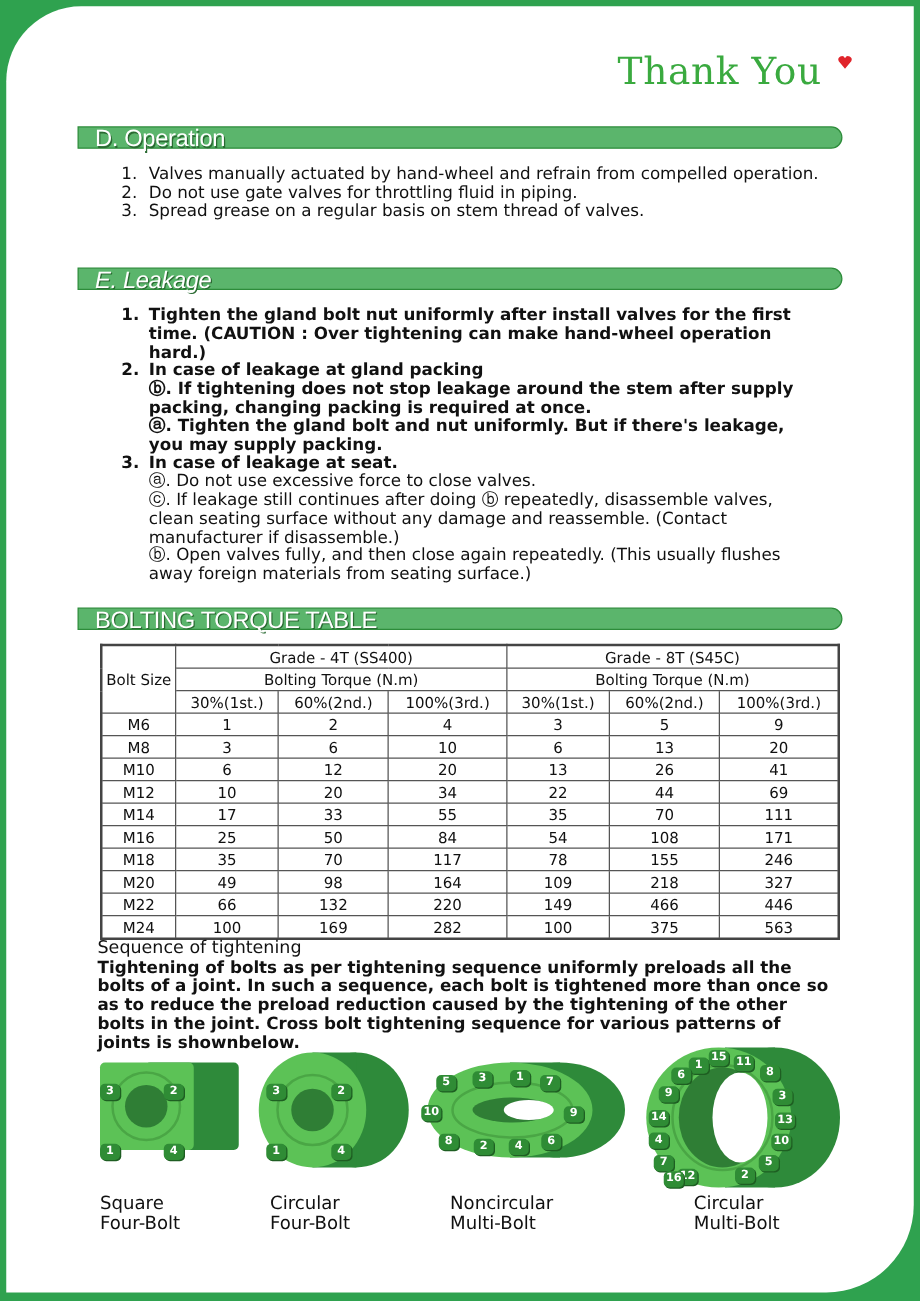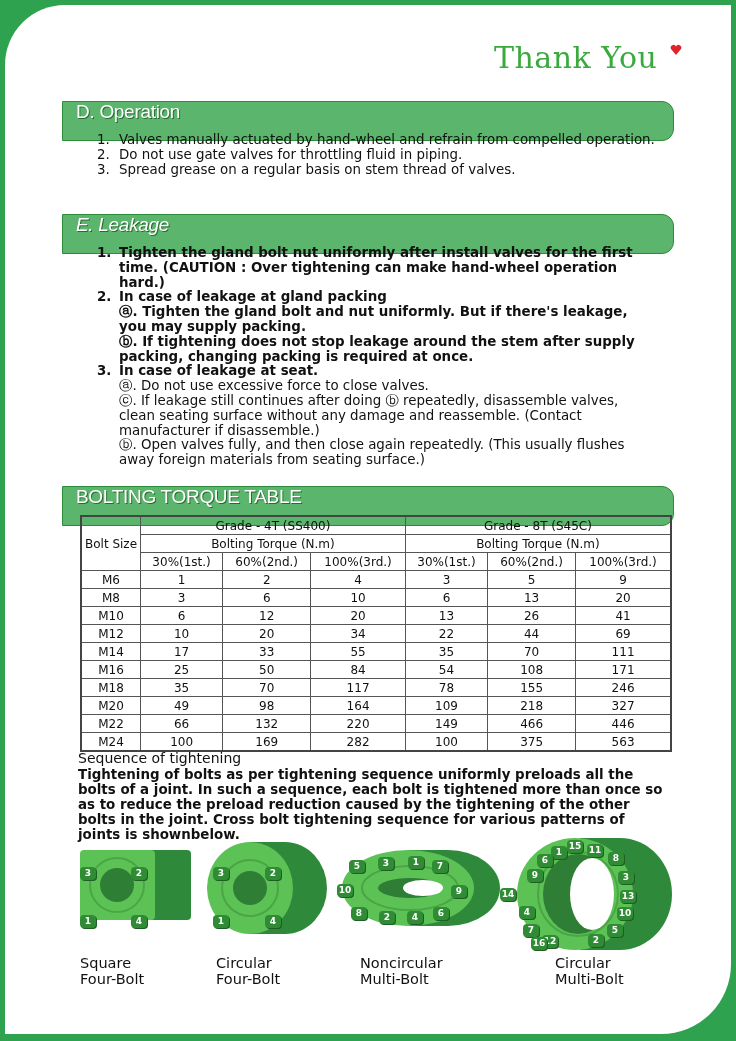--- a/index.html
+++ b/index.html
@@ -1,20 +1,20 @@
 <!DOCTYPE html>
 <html><head>
 <meta charset="utf-8">
 <style>
   html,body{margin:0;padding:0;}
   body{width:736px;height:1041px;position:relative;overflow:hidden;background:#2fa24f;font-family:"DejaVu Sans","Liberation Sans",sans-serif;color:#111;}
   .page{position:absolute;left:5px;top:5px;width:726px;height:1029px;background:#fff;border-top-left-radius:60px;border-bottom-right-radius:70px;}
   .thanks{position:absolute;left:494px;top:40px;font-family:"DejaVu Serif","Liberation Serif",serif;font-size:30px;color:#3aaa3f;letter-spacing:0.5px;}
   .heart{position:absolute;left:670px;top:44px;width:12px;height:12px;}
-  .bar{position:absolute;left:62px;width:612px;height:40px;background:#5bb56c;border:1px solid #2d8c3a;border-radius:0 12px 12px 0;box-sizing:border-box;}
+  .bar{position:absolute;left:62px;width:612px;height:18px;background:#5bb56c;border:1px solid #2d8c3a;border-radius:0 12px 12px 0;box-sizing:border-box;}
   .bar span{position:absolute;left:13px;top:-1px;font-family:"Liberation Sans",sans-serif;font-size:19px;color:#fff;text-shadow:1px 1px 0 #2a6a32;letter-spacing:-0.3px;}
   .list{position:absolute;left:97px;font-size:13.4px;line-height:14.8px;margin:0;padding:0;list-style:none;}
   .list li{position:relative;padding-left:22px;}
   .list li .num{position:absolute;left:0;top:0;}
   .bold{font-weight:bold;}
   .sub{display:block;}
   table.torque{position:absolute;left:80px;top:515px;width:592px;border-collapse:collapse;font-size:12px;}
   table.torque td,table.torque th{border:1px solid #555;text-align:center;font-weight:normal;padding:0;height:17px;}
   table.torque{border:2px solid #444;}
   .seq-title{position:absolute;left:78px;top:750px;font-size:14px;}
@@ -41,22 +41,22 @@
   <li><span class="num">2.</span><span>Do not use gate valves for throttling fluid in piping.</span></li>
   <li><span class="num">3.</span><span>Spread grease on a regular basis on stem thread of valves.</span></li>
 </ul>
 
 <div class="bar" style="top:214px;font-style:italic;">
     <span>E. Leakage</span>
   </div>
 <ul class="list" style="top:246px;width:560px;">
   <li class="bold"><span class="num">1.</span><span>Tighten the gland bolt nut uniformly after install valves for the first time. (CAUTION : Over tightening can make hand-wheel operation hard.)</span></li>
   <li><span class="num bold">2.</span><span class="bold">In case of leakage at gland packing</span>
+    <span class="sub bold">ⓑ. If tightening does not stop leakage around the stem after supply packing, changing packing is required at once.</span>
     <span class="sub bold">ⓐ. Tighten the gland bolt and nut uniformly. But if there's leakage, you may supply packing.</span>
-    <span class="sub bold">ⓑ. If tightening does not stop leakage around the stem after supply packing, changing packing is required at once.</span>
   </li>
   <li><span class="num bold">3.</span><span class="bold">In case of leakage at seat.</span>
     <span class="sub">ⓐ. Do not use excessive force to close valves.</span>
     <span class="sub">ⓒ. If leakage still continues after doing ⓑ repeatedly, disassemble valves, clean seating surface without any damage and reassemble. (Contact manufacturer if disassemble.)</span>
     <span class="sub">ⓑ. Open valves fully, and then close again repeatedly. (This usually flushes away foreign materials from seating surface.)</span>
   </li>
 </ul>
 
 <div class="bar" style="top:486px;">
     <span>BOLTING TORQUE TABLE</span>
@@ -231,21 +231,21 @@
     <div class="bolt" style="left: 379px; top: 911px;">2</div>
     <div class="bolt" style="left: 407px; top: 911px;">4</div>
     <div class="bolt" style="left: 433px; top: 907px;">6</div>
     <div class="bolt" style="left: 551px; top: 846px;">1</div>
     <div class="bolt" style="left: 567px; top: 840px;">15</div>
     <div class="bolt" style="left: 587px; top: 844px;">11</div>
     <div class="bolt" style="left: 537px; top: 854px;">6</div>
     <div class="bolt" style="left: 608px; top: 852px;">8</div>
     <div class="bolt" style="left: 527px; top: 869px;">9</div>
     <div class="bolt" style="left: 618px; top: 871px;">3</div>
-    <div class="bolt" style="left: 500px; top: 888px;">14</div>
+    <div class="bolt" style="left: 519px; top: 888px;">14</div>
     <div class="bolt" style="left: 620px; top: 890px;">13</div>
     <div class="bolt" style="left: 519px; top: 906px;">4</div>
     <div class="bolt" style="left: 617px; top: 907px;">10</div>
     <div class="bolt" style="left: 523px; top: 924px;">7</div>
     <div class="bolt" style="left: 607px; top: 924px;">5</div>
     <div class="bolt" style="left: 542px; top: 935px;">12</div>
     <div class="bolt" style="left: 531px; top: 937px;">16</div>
     <div class="bolt" style="left: 588px; top: 934px;">2</div>
   </div>
 

